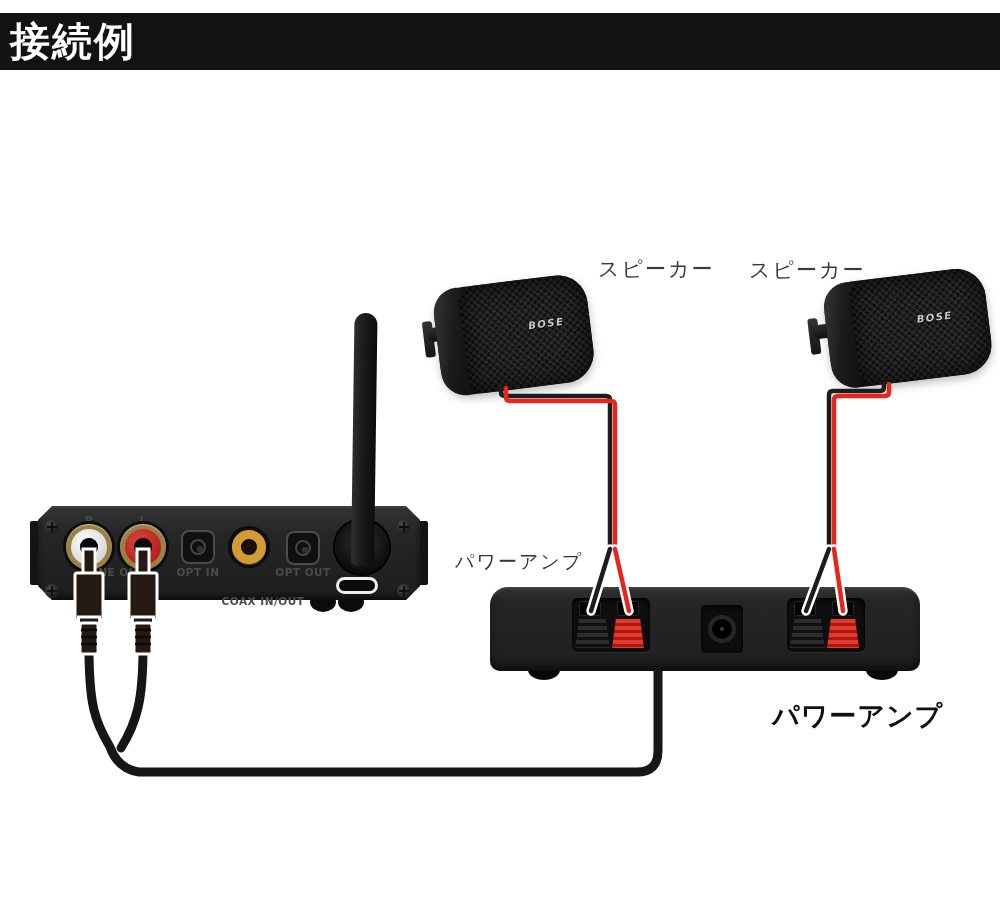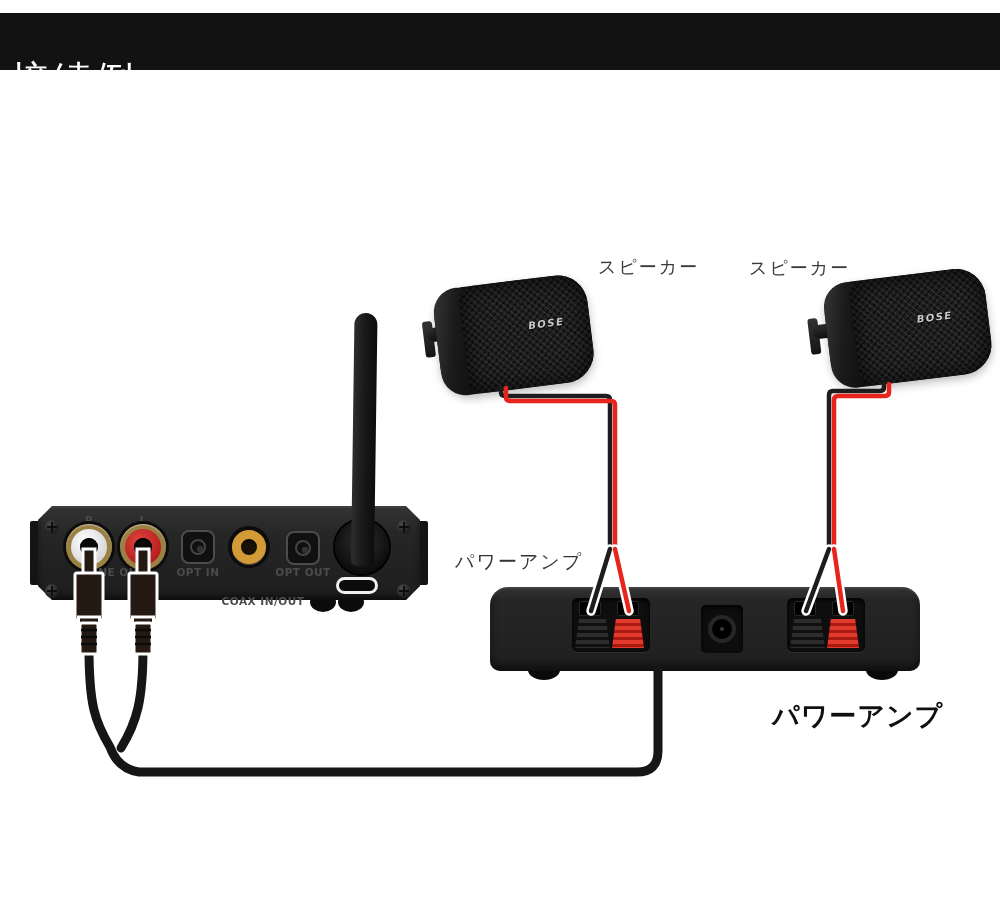--- a/index.html
+++ b/index.html
@@ -2,24 +2,24 @@
 <html><head>
 <meta charset="utf-8">
 <style>
   html,body{margin:0;padding:0;background:#fff;}
   .canvas{
     position:relative;width:1000px;height:923px;background:#ffffff;overflow:hidden;
     font-family:"DejaVu Sans","Liberation Sans",sans-serif;
   }
   
   .header-bar{position:absolute;left:0;top:13px;width:1000px;height:57px;background:#121212;}
-  .header-title{position:absolute;left:10px;top:0;line-height:57px;font-size:40px;font-weight:normal;color:#ffffff;letter-spacing:2px;margin-top:39px;}
-
-  
-  .jp-label{position:absolute;color:#3a3a3a;font-size:18px;letter-spacing:2px;white-space:nowrap;}
+  .header-title{position:absolute;left:10px;top:0;line-height:57px;font-size:40px;font-weight:bold;color:#ffffff;letter-spacing:2px;}
+
+  
+  .jp-label{position:absolute;color:#3a3a3a;font-size:21px;letter-spacing:2px;white-space:nowrap;}
   .big-label{position:absolute;color:#101010;font-weight:bold;white-space:nowrap;}
 
   
   .receiver{position:absolute;left:38px;top:506px;width:382px;height:94px;}
   .rx-tab{position:absolute;width:12px;height:64px;top:15px;background:#141414;border-radius:2px;z-index:0;}
   .rx-face{position:absolute;inset:0;z-index:1;background:linear-gradient(180deg,#343434 0%,#262626 30%,#1d1d1d 100%);
     clip-path:polygon(14px 0,calc(100% - 14px) 0,100% 14px,100% calc(100% - 14px),calc(100% - 14px) 100%,14px 100%,0 calc(100% - 14px),0 14px);
     box-shadow:inset 0 2px 2px rgba(255,255,255,.08), inset 0 -4px 6px rgba(0,0,0,.6);}
   .rx-foot{position:absolute;width:26px;height:20px;background:#0b0b0b;border-radius:50%;z-index:0;}
   .screw{position:absolute;width:14px;height:14px;border-radius:50%;background:radial-gradient(circle at 35% 30%,#4a4a4a,#1c1c1c 75%);z-index:2;}

